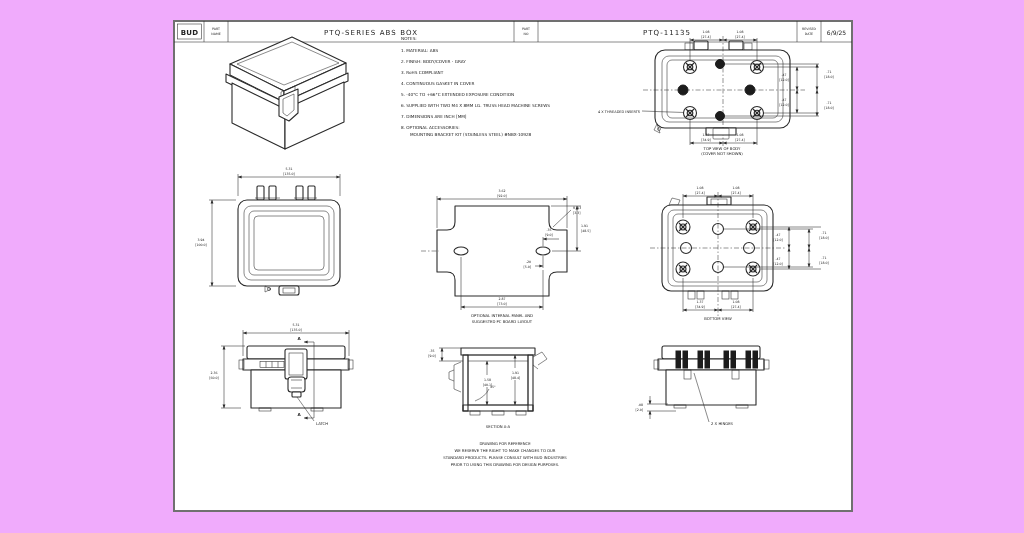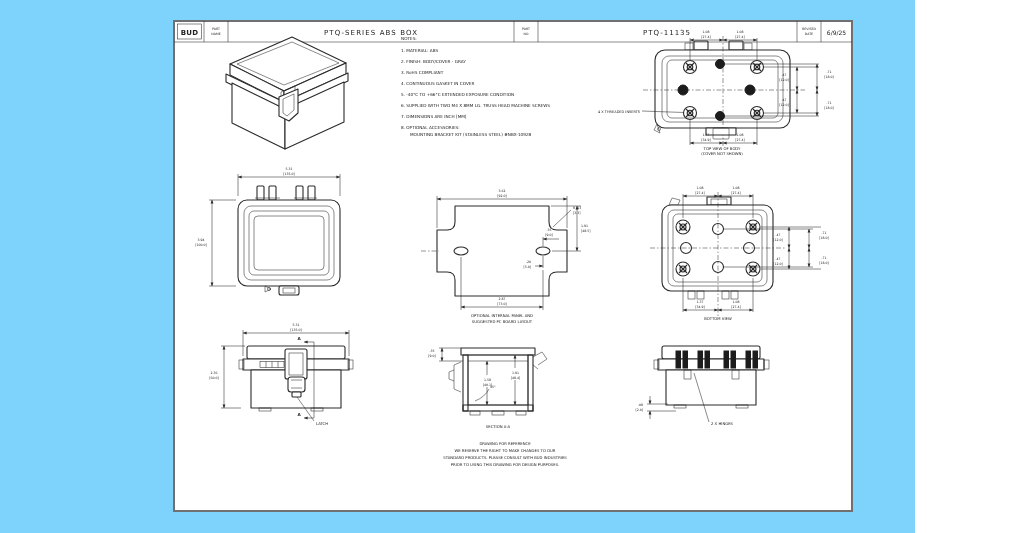--- a/index.html
+++ b/index.html
@@ -1,16 +1,16 @@
 <!DOCTYPE html>
 <html><head>
 <meta charset="utf-8">
 <style>
   html,body{margin:0;padding:0;background:#ffffff;}
-  .page{position:relative;width:915px;height:533px;background:#7dd3fc;overflow:hidden;}
+  .page{position:relative;width:1024px;height:533px;background:#f0abfc;overflow:hidden;}
   .sheet{position:absolute;left:173px;top:20px;width:680px;height:492px;}
   svg text{fill:#222;font-family:"DejaVu Sans",sans-serif;}
   .s1{stroke:#2b2b2b;stroke-width:1.1;fill:none;stroke-linejoin:round;}
   .s1f{stroke:#2b2b2b;stroke-width:1.1;fill:#ffffff;stroke-linejoin:round;}
   .s0{stroke:#2b2b2b;stroke-width:0.55;fill:none;}
   .dl{stroke:#2b2b2b;stroke-width:0.55;fill:none;}
   .cl{stroke:#2b2b2b;stroke-width:0.5;stroke-dasharray:5 2 1.5 2;fill:none;}
   .blk{fill:#1c1c1c;stroke:#1c1c1c;}
   .t30{font-size:3.2px}.t34{font-size:3.5px}.t38{font-size:3.8px}
   .t42{font-size:4.2px}.t60{font-size:6px}.t70{font-size:7px}

